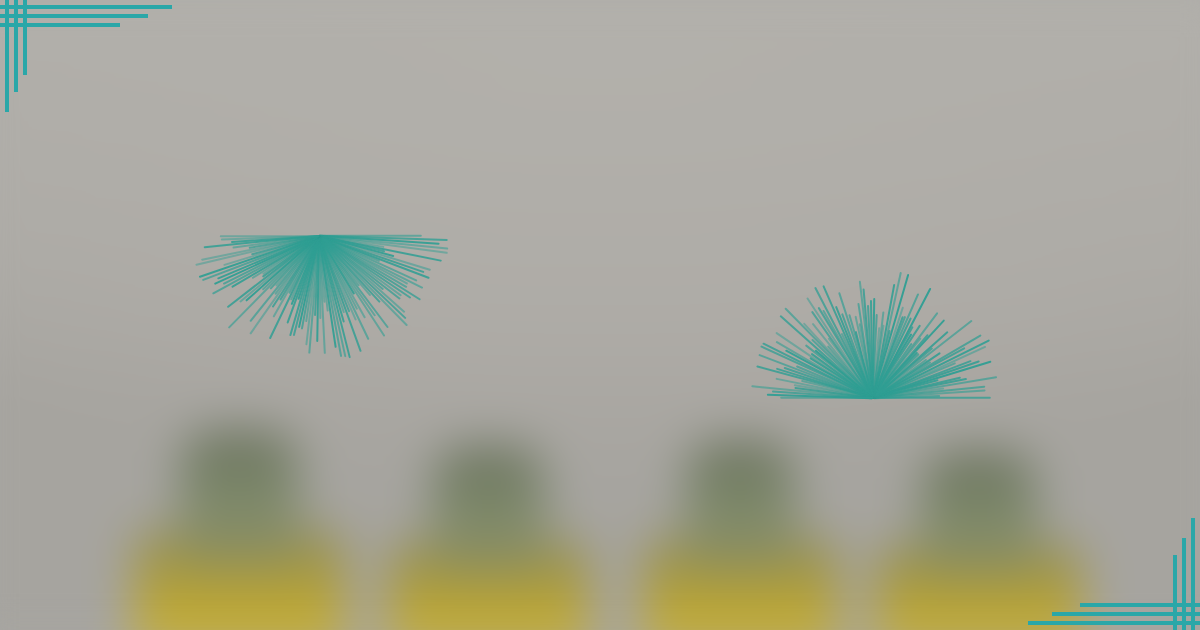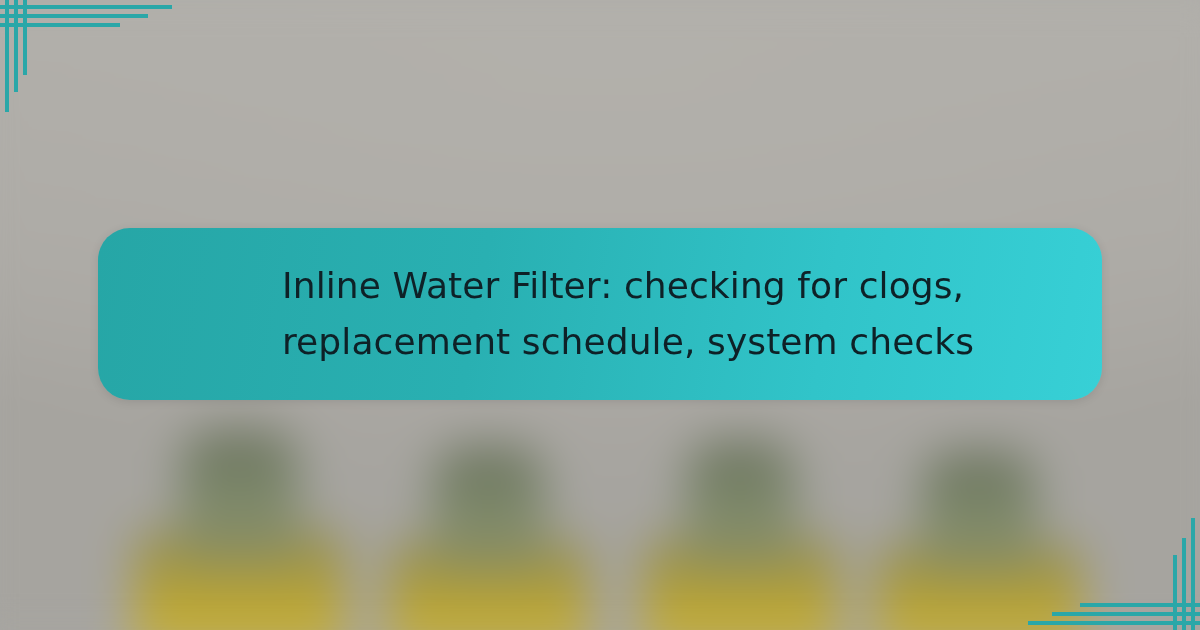--- a/index.html
+++ b/index.html
@@ -380,17 +380,14 @@
       <span style="height: 74.1px; transform: rotate(103.26deg); opacity: 0.58; width: 2.4px;"></span>
       <span style="height: 98.7px; transform: rotate(101.37deg); opacity: 0.53; width: 1.6px;"></span>
       <span style="height: 79.8px; transform: rotate(99.47deg); opacity: 0.47; width: 1.6px;"></span>
       <span style="height: 78.7px; transform: rotate(97.58deg); opacity: 0.82; width: 1.6px;"></span>
       <span style="height: 121.8px; transform: rotate(95.68deg); opacity: 0.56; width: 1.6px;"></span>
       <span style="height: 101.2px; transform: rotate(93.79deg); opacity: 0.76; width: 1.6px;"></span>
       <span style="height: 105.8px; transform: rotate(91.89deg); opacity: 0.93; width: 1.6px;"></span>
       <span style="height: 93.1px; transform: rotate(90deg); opacity: 0.62; width: 2.4px;"></span>
     </div>
 
-  <div id="banner">
-    <div id="banner-title">Inline Water Filter: checking for clogs, replacement schedule, system checks</div>
-  </div>
 
 </div>
 
 </body></html>

